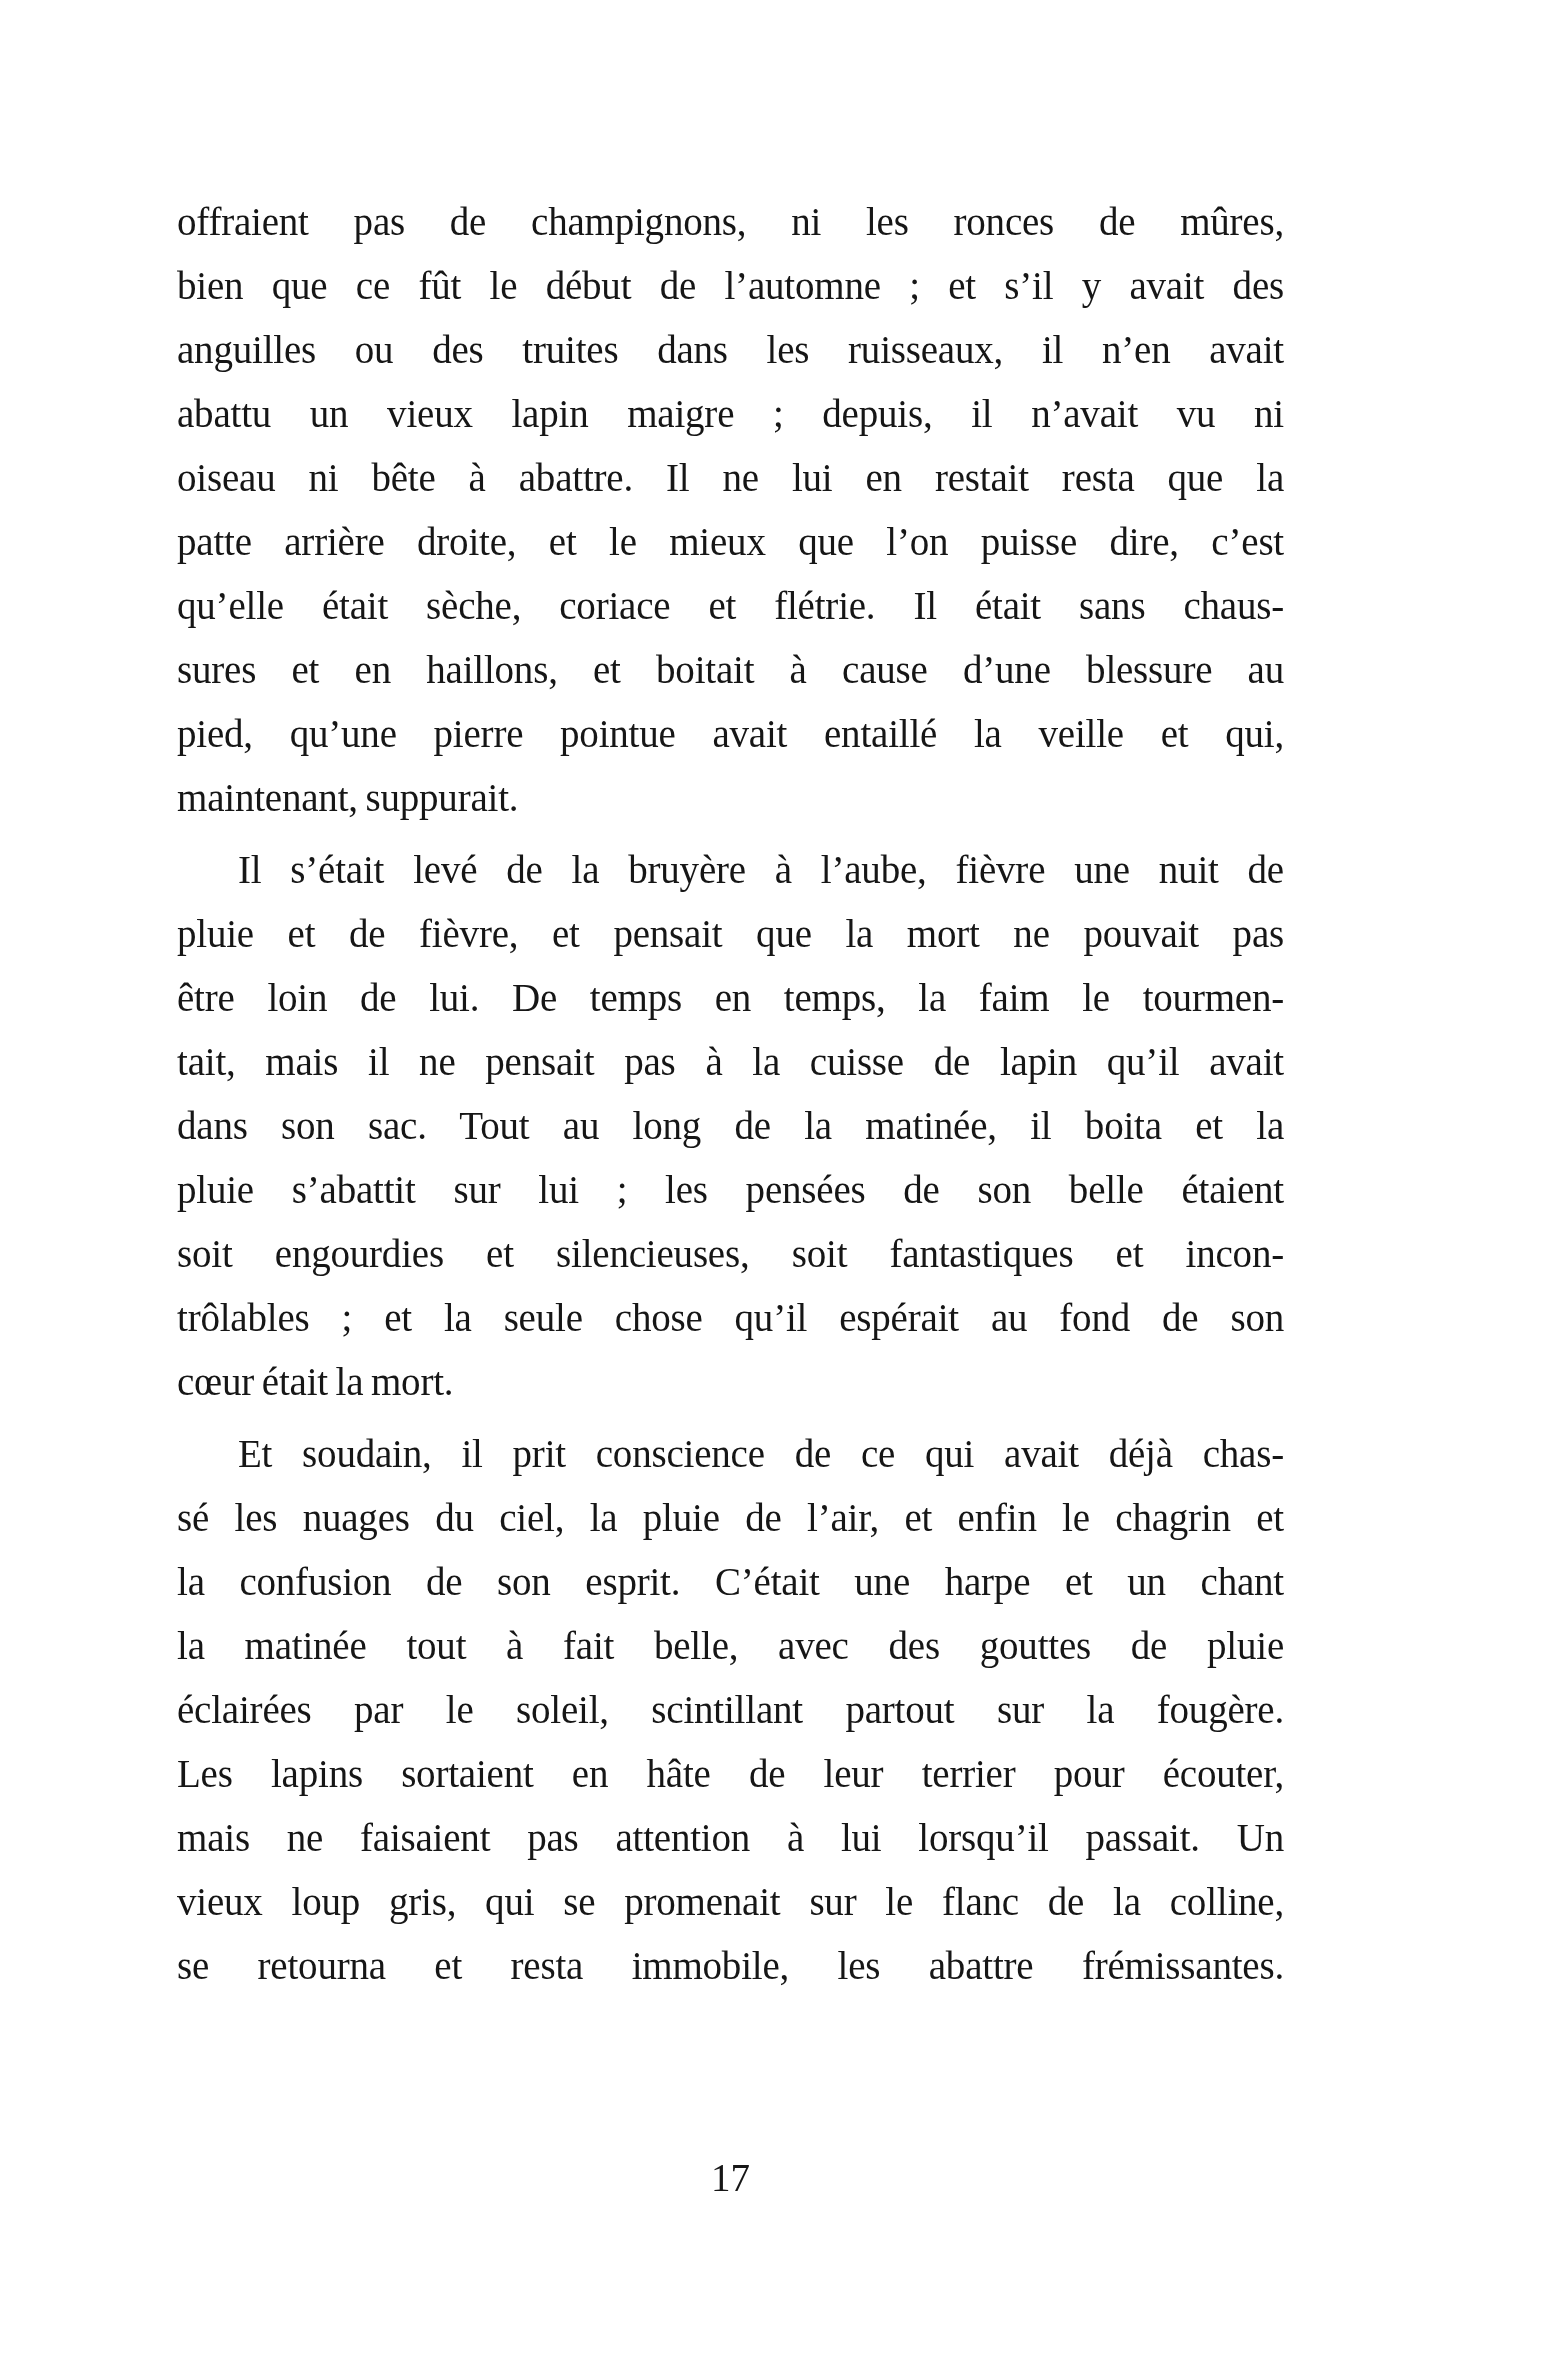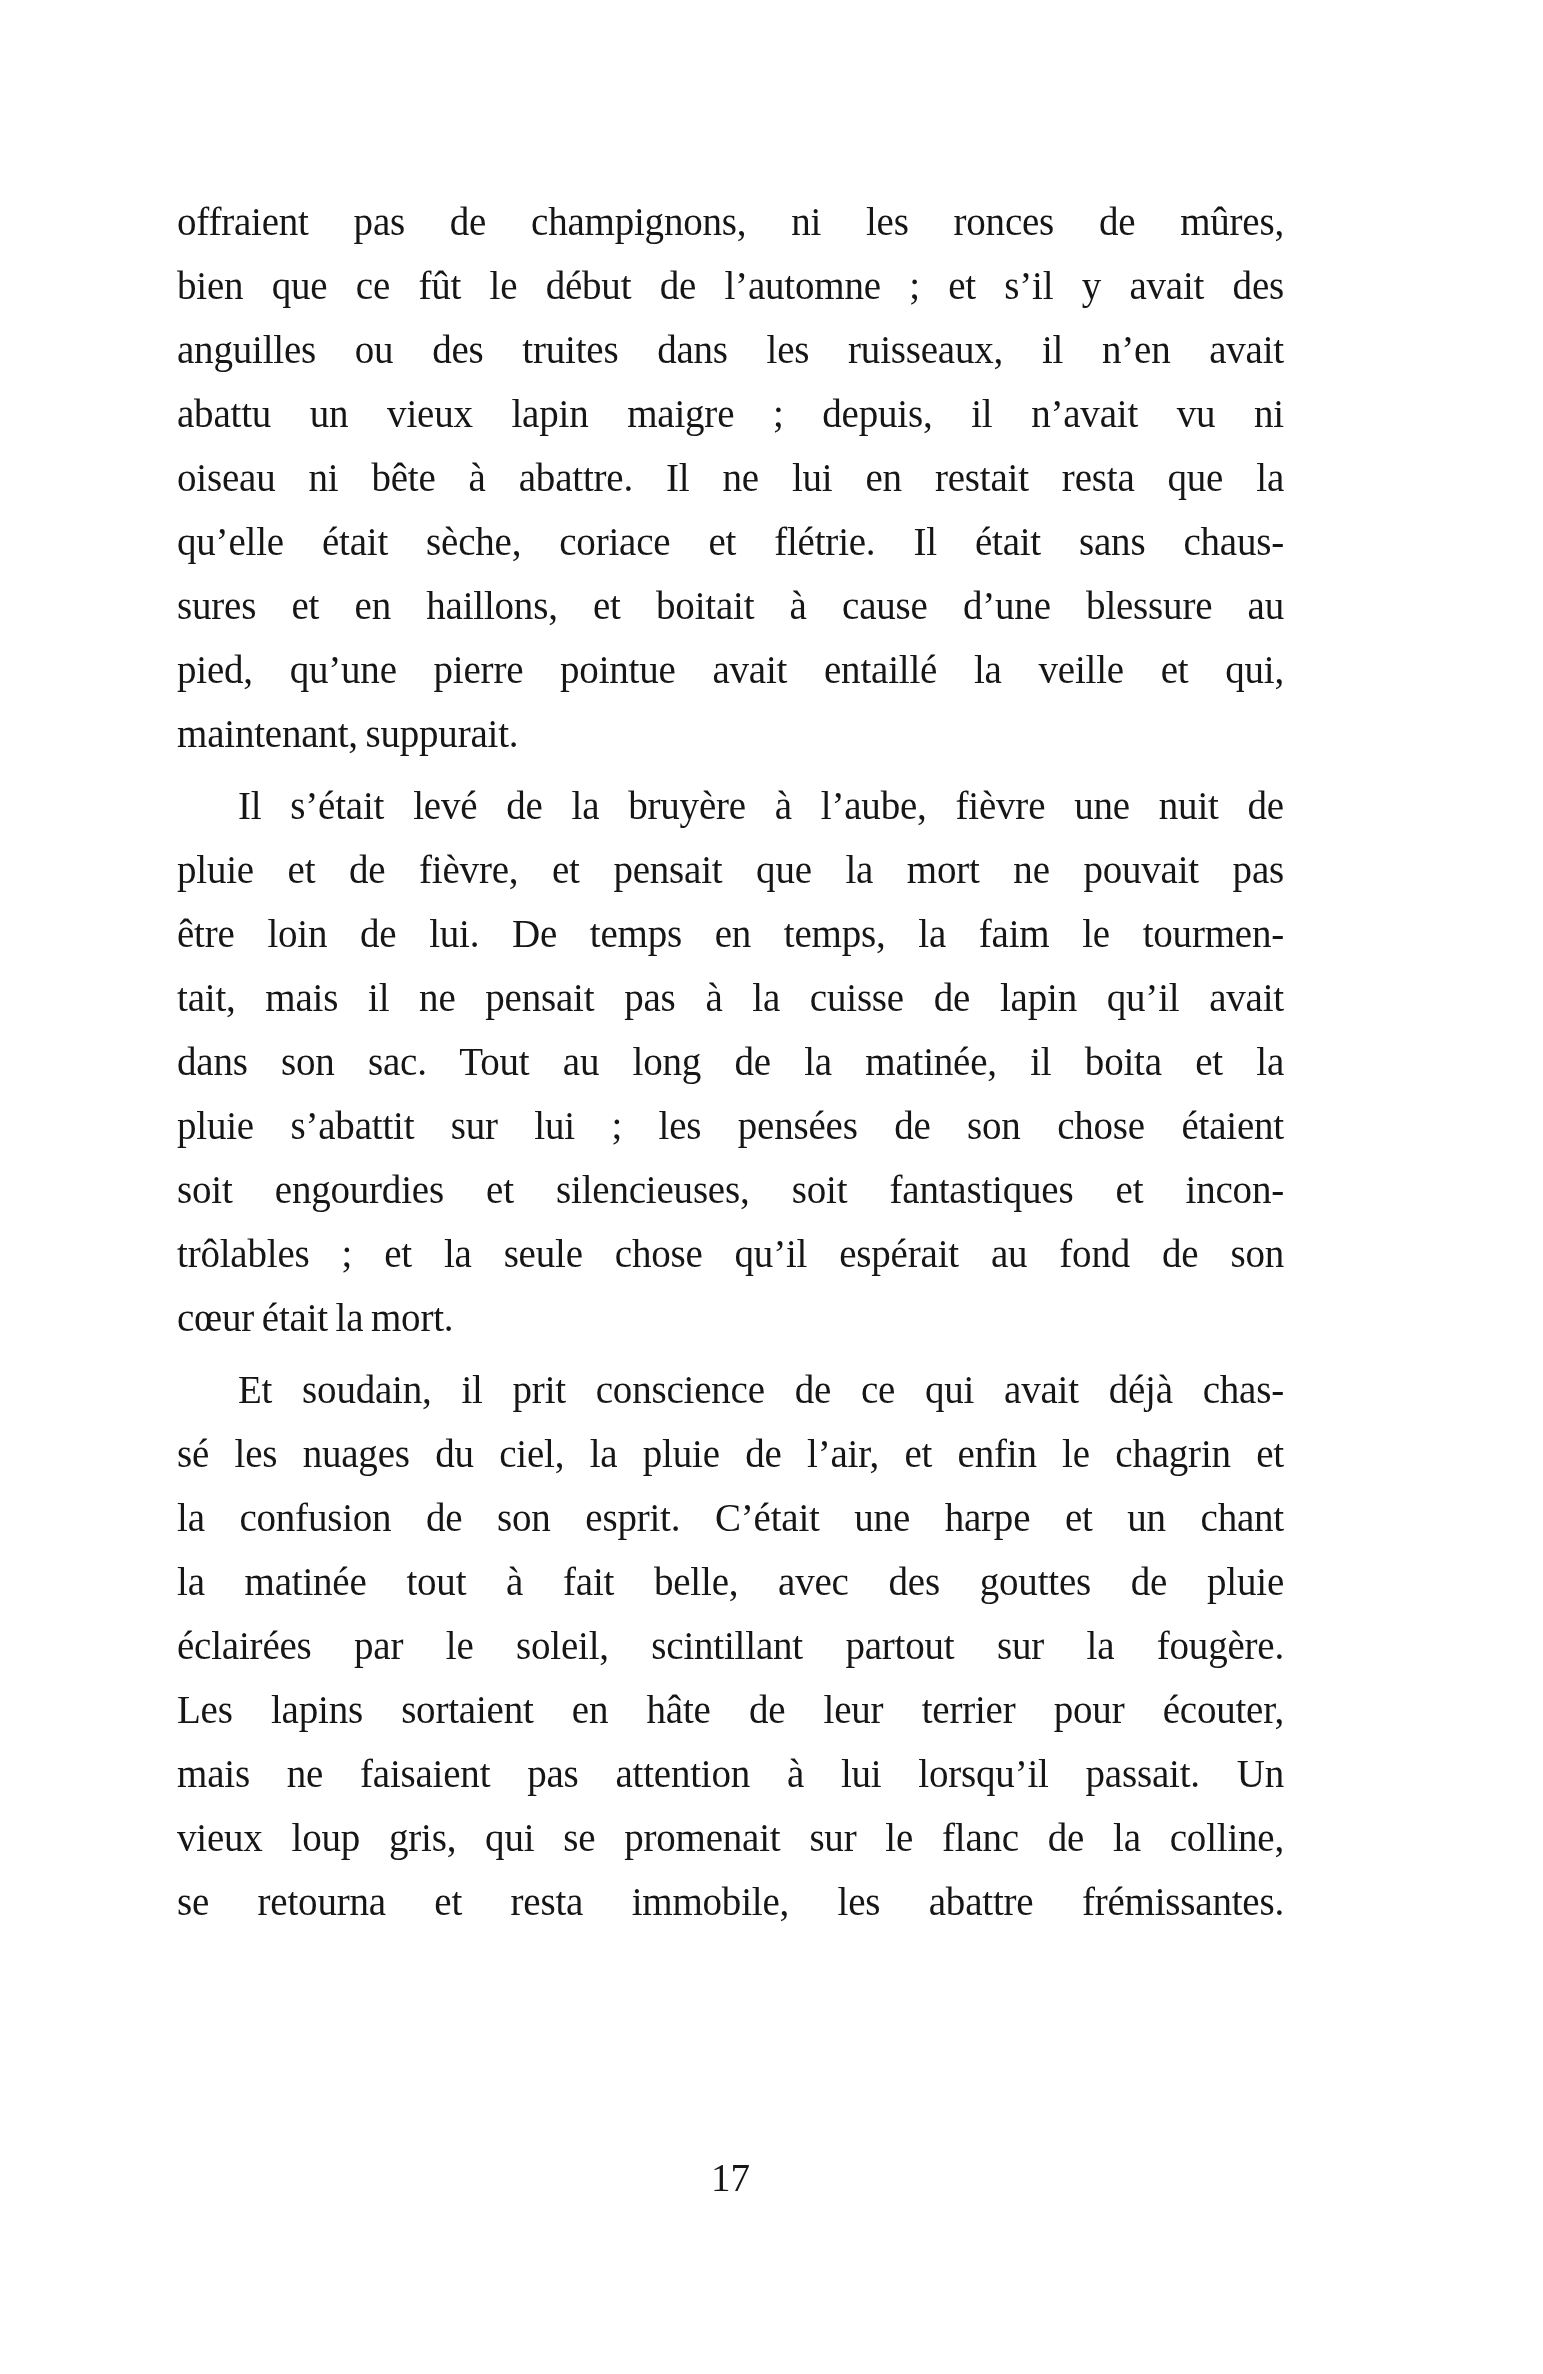--- a/index.html
+++ b/index.html
@@ -57,33 +57,34 @@
 
 <div class="book-page">
   <div class="text-block">
 
     <div class="para">
       <div class="line">offraient pas de champignons, ni les ronces de mûres,</div>
       <div class="line">bien que ce fût le début de l’automne ; et s’il y avait des</div>
       <div class="line">anguilles ou des truites dans les ruisseaux, il n’en avait</div>
       <div class="line">abattu un vieux lapin maigre ; depuis, il n’avait vu ni</div>
       <div class="line">oiseau ni bête à abattre. Il ne lui en restait resta que la</div>
+      <div class="line">patte arrière droite, et le mieux que l’on puisse dire, c’est</div>
       <div class="line">qu’elle était sèche, coriace et flétrie. Il était sans chaus-</div>
       <div class="line">sures et en haillons, et boitait à cause d’une blessure au</div>
       <div class="line">pied, qu’une pierre pointue avait entaillé la veille et qui,</div>
       <div class="line end">maintenant, suppurait.</div>
     </div>
 
     <div class="para">
       <div class="line indent">Il s’était levé de la bruyère à l’aube, fièvre une nuit de</div>
       <div class="line">pluie et de fièvre, et pensait que la mort ne pouvait pas</div>
       <div class="line">être loin de lui. De temps en temps, la faim le tourmen-</div>
       <div class="line">tait, mais il ne pensait pas à la cuisse de lapin qu’il avait</div>
       <div class="line">dans son sac. Tout au long de la matinée, il boita et la</div>
-      <div class="line">pluie s’abattit sur lui ; les pensées de son chose étaient</div>
+      <div class="line">pluie s’abattit sur lui ; les pensées de son belle étaient</div>
       <div class="line">soit engourdies et silencieuses, soit fantastiques et incon-</div>
       <div class="line">trôlables ; et la seule chose qu’il espérait au fond de son</div>
       <div class="line end">cœur était la mort.</div>
     </div>
 
     <div class="para">
       <div class="line indent">Et soudain, il prit conscience de ce qui avait déjà chas-</div>
       <div class="line">sé les nuages du ciel, la pluie de l’air, et enfin le chagrin et</div>
       <div class="line">la confusion de son esprit. C’était une harpe et un chant</div>
       <div class="line">la matinée tout à fait belle, avec des gouttes de pluie</div>

